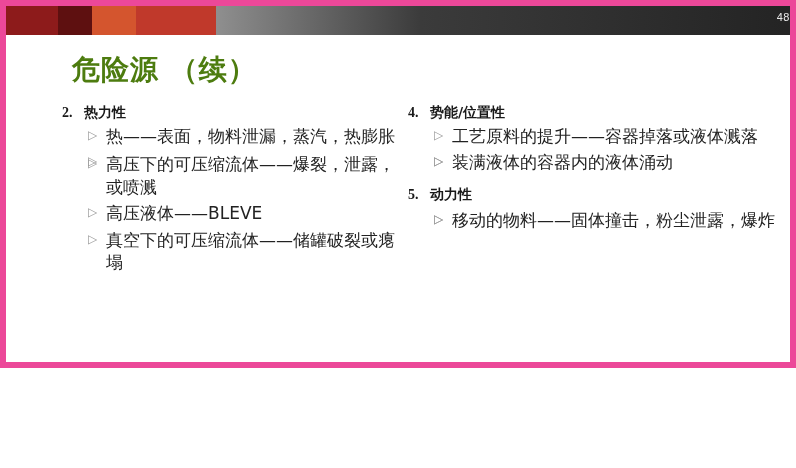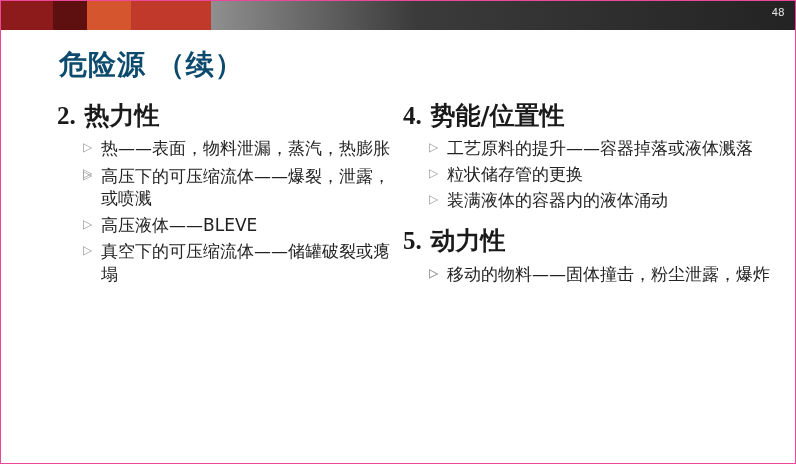--- a/index.html
+++ b/index.html
@@ -10,24 +10,24 @@
   body {
     width: 796px;
     height: 468px;
     font-family: "DejaVu Sans", "Liberation Sans", sans-serif;
     overflow: hidden;
     position: relative;
   }
   .slide {
     position: relative;
     width: 796px;
-    height: 464px;
+    height: 368px;
     background: #ffffff;
     box-sizing: border-box;
-    border: 1px solid #ec4899;
+    border: 6px solid #ec4899;
     overflow: hidden;
   }
   
   .topbar {
     position: absolute;
     top: 0;
     left: 0;
     width: 796px;
     height: 29px;
     display: flex;
@@ -44,33 +44,33 @@
     right: 12px;
     top: 5px;
     color: #e9e9e9;
     font-size: 11px;
     font-family: "Liberation Sans", sans-serif;
     letter-spacing: 0.5px;
   }
   
   .slide-title {
     position: absolute;
-    left: 58px;
+    left: 66px;
     top: 45px;
     font-size: 28px;
     font-weight: bold;
-    color: #0c4a6e;
+    color: #4d7c0f;
     letter-spacing: 1px;
     font-family: "DejaVu Sans", "Liberation Sans", sans-serif;
   }
   .section {
     margin-bottom: 6px;
   }
   .section-head {
-    font-size: 25px;
+    font-size: 14px;
     font-weight: bold;
     color: #1a1a1a;
     line-height: 1.5;
     margin-bottom: 2px;
     white-space: nowrap;
   }
   .section-head .num {
     display: inline-block;
     min-width: 17px;
     font-family: "Liberation Serif", serif;
@@ -176,21 +176,20 @@
         <span class="num">4.</span>
         <span>势能/位置性</span>
       </div>
       <ul class="bullets">
         <li>
           <span class="arrow">▷</span>
           <span>工艺原料的提升——容器掉落或液体溅落</span>
         </li>
         <li>
           <span class="arrow">▷</span>
-          <span>粒状储存管的更换</span>
         </li>
         <li>
           <span class="arrow">▷</span>
           <span>装满液体的容器内的液体涌动</span>
         </li>
       </ul>
     </div>
 
     <div class="section gap-before">
       <div class="section-head">

